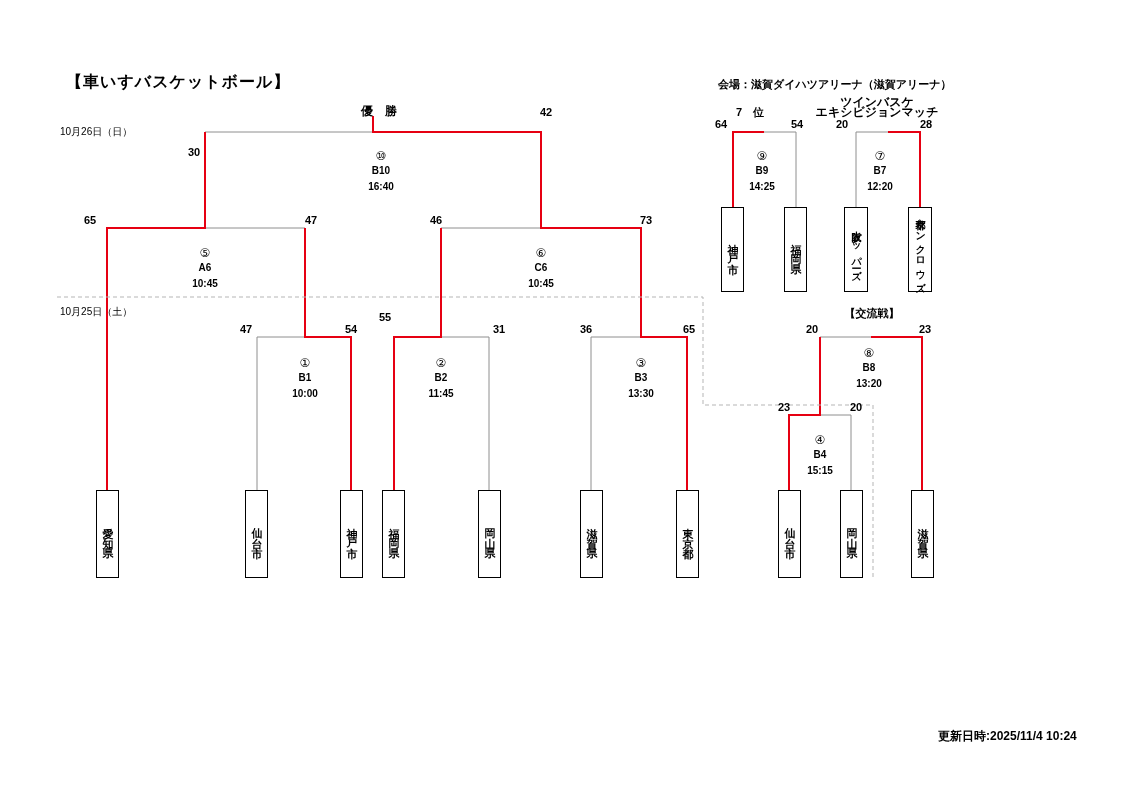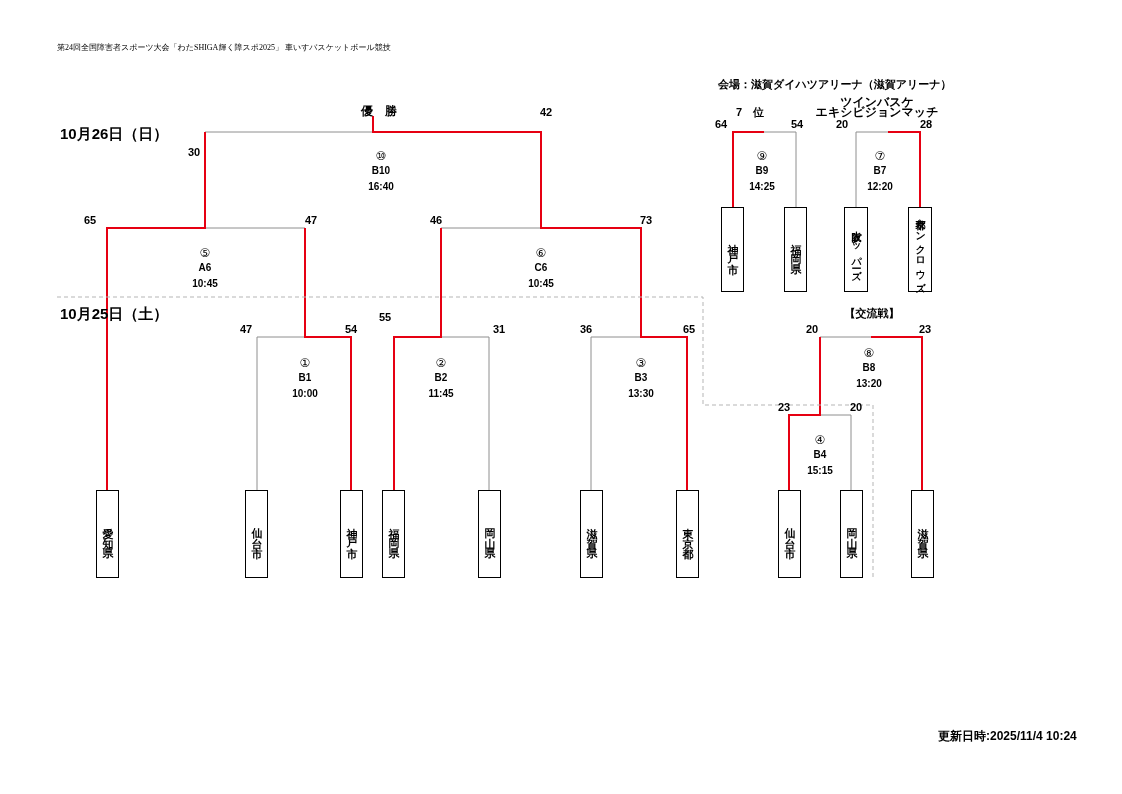--- a/index.html
+++ b/index.html
@@ -17,21 +17,21 @@
   .lbl{transform:translateX(-50%);white-space:nowrap;font-weight:bold;font-size:12px;}
   .lbl.md{font-size:11px;}
   .small-lbl{transform:translateX(-50%);white-space:nowrap;font-size:12px;font-weight:bold;}
   .team{border:1px solid #000;background:#fff;display:flex;align-items:center;justify-content:center;box-sizing:border-box;}
   .team span{writing-mode:vertical-rl;text-orientation:upright;font-size:11px;font-weight:bold;letter-spacing:10px;line-height:1;}
   .team.long{border-width:1.5px;}
   .team.long span{font-size:10px;letter-spacing:1px;}
   .hdr{font-family:"Liberation Serif","DejaVu Serif",serif;font-size:8px;}
   .title{font-size:16px;font-weight:bold;letter-spacing:1px;}
   .venue{font-size:11px;font-weight:bold;}
-  .date{font-size:15px;font-weight:bold;}
+  .date{font-size:10px;}
   .upd{font-size:12px;font-weight:bold;}
 </style>
 </head>
 <body>
 
 <div id="root">
 
   <svg class="lines" width="1122" height="794">
     <g class="l">
       <polyline points="257,490 257,337 305,337"></polyline>
@@ -53,21 +53,21 @@
       <polyline points="789,490 789,415 820,415 820,337"></polyline>
       <polyline points="922,490 922,337 871,337"></polyline>
       <polyline points="733,207 733,132 764,132"></polyline>
       <polyline points="920,207 920,132 888,132"></polyline>
     </g>
     <g class="d">
       <polyline points="57,297 703,297 703,405 873,405 873,578"></polyline>
     </g>
   </svg>
 
-  <div class="abs hdr" style="left:57px;top:42px;">第24回全国障害者スポーツ大会「わたSHIGA輝く障スポ2025」 車いすバスケットボール競技</div>
+  <div class="abs title" style="left:66px;top:72px;">【車いすバスケットボール】</div>
   <div class="abs venue" style="left:718px;top:77px;">会場：滋賀ダイハツアリーナ（滋賀アリーナ）</div>
   <div class="abs upd" style="left:938px;top:728px;">更新日時:2025/11/4 10:24</div>
 
   <div class="abs lbl" style="left:379px;top:103px;">優　勝</div>
   <div class="abs lbl md" style="left:750px;top:105px;">7　位</div>
   <div class="abs small-lbl" style="left:877px;top:94px;">ツインバスケ</div>
   <div class="abs small-lbl" style="left:877px;top:104px;">エキシビジョンマッチ</div>
   <div class="abs lbl md" style="left:872px;top:306px;">【交流戦】</div>
   <div class="abs date" style="left:60px;top:125px;">10月26日（日）</div>
   <div class="abs date" style="left:60px;top:305px;">10月25日（土）</div>

